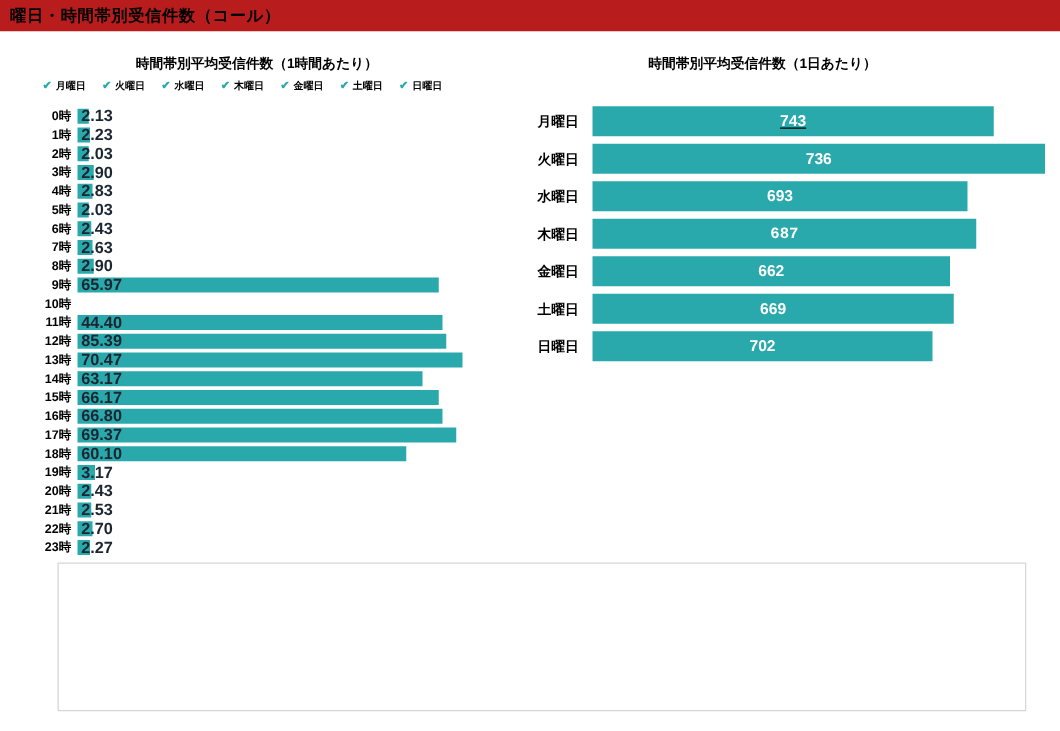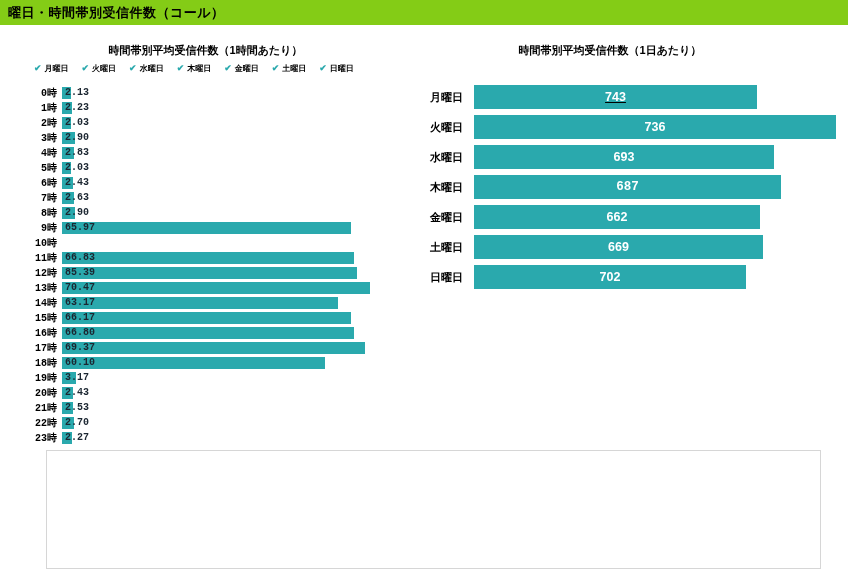--- a/index.html
+++ b/index.html
@@ -4,38 +4,38 @@
 <style>
   * { box-sizing: border-box; margin: 0; padding: 0; }
   body { background: #ffffff; }
   .page {
     position: relative; width: 848px; height: 585px;
     background: #ffffff; overflow: hidden;
     font-family: "Liberation Sans", sans-serif; color: #000;
   }
   .app-header {
     position: absolute; left: 0; top: 0; width: 848px; height: 25px;
-    background: #84cc16; display: flex; align-items: center; padding-left: 8px;
+    background: #b91c1c; display: flex; align-items: center; padding-left: 8px;
   }
   .app-title { font-size: 13px; font-weight: bold; letter-spacing: .5px; }
 
   
   .hourly-panel { position: absolute; left: 28px; top: 38px; width: 392px; }
   .chart-title { font-size: 11px; font-weight: bold; text-align: center; margin-top: 5px; height: 13px; }
   .hourly-panel .chart-title { width: 355px; }
   .legend { display: flex; align-items: center; gap: 13px; margin-top: 7px; padding-left: 6px; height: 11px; }
   .legend-item { display: inline-flex; align-items: center; gap: 3px; cursor: pointer; }
   .legend-check { color: #2aa9ad; font-size: 9px; font-weight: bold; line-height: 1; }
   .legend-label { font-size: 8px; font-weight: bold; line-height: 1; }
-  .hourly-rows { margin-top: 11px; font-family: Liberation Mono, monospace; }
+  .hourly-rows { margin-top: 11px; }
   .hrow { display: flex; align-items: center; height: 15px; }
   .hlabel { width: 29px; text-align: right; font-size: 10px; font-weight: bold; flex: none; }
   .hbarwrap { position: relative; height: 12px; flex: 1; margin-left: 5px; }
   .hbar { position: absolute; left: 0; top: 0; height: 12px; background: #2aa9ad; }
-  .hval { position: absolute; left: 3px; top: 0; line-height: 12px; font-size: 10px; font-weight: bold; color: #1b2631; white-space: nowrap; }
+  .hval { position: absolute; left: 3px; top: 0; line-height: 12px; font-size: 13px; font-weight: bold; color: #1b2631; white-space: nowrap; }
 
   
   .weekday-panel { position: absolute; left: 430px; top: 38px; width: 398px; }
   .weekday-panel .chart-title { width: 360px; }
   .weekday-rows { margin-top: 26px; }
   .wrow { display: flex; align-items: center; height: 30px; }
   .wlabel { width: 38px; font-size: 11px; font-weight: bold; flex: none; }
   .wbarwrap { position: relative; height: 24px; flex: 1; margin-left: 6px; }
   .wbar { position: absolute; left: 0; top: 0; height: 24px; background: #2aa9ad;
           display: flex; align-items: center; justify-content: center; }
@@ -176,21 +176,21 @@
   </div>
 
   <div class="hrow">
     <span class="hlabel">10時</span>
   </div>
 
   <div class="hrow">
     <span class="hlabel">11時</span>
     <span class="hbarwrap">
       <span class="hbar" style="width: 292px;"></span>
-      <span class="hval">66.83</span>
+      <span class="hval">44.40</span>
     </span>
   </div>
 
   <div class="hrow">
     <span class="hlabel">12時</span>
     <span class="hbarwrap">
       <span class="hbar" style="width: 295px;"></span>
       <span class="hval">85.39</span>
     </span>
   </div>
@@ -284,21 +284,21 @@
   </div>
 </div>
   </section>
 
   <section class="weekday-panel">
     <div class="chart-title">時間帯別平均受信件数（1日あたり）</div>
     <div class="weekday-rows">
   <div class="wrow">
     <span class="wlabel">月曜日</span>
     <span class="wbarwrap">
-      <span class="wbar" style="width: 283px; text-decoration: underline;">
+      <span class="wbar" style="width: 321px; text-decoration: underline;">
         <span class="wval">743</span>
       </span>
     </span>
   </div>
 
   <div class="wrow">
     <span class="wlabel">火曜日</span>
     <span class="wbarwrap">
       <span class="wbar" style="width: 362px;">
         <span class="wval">736</span>

